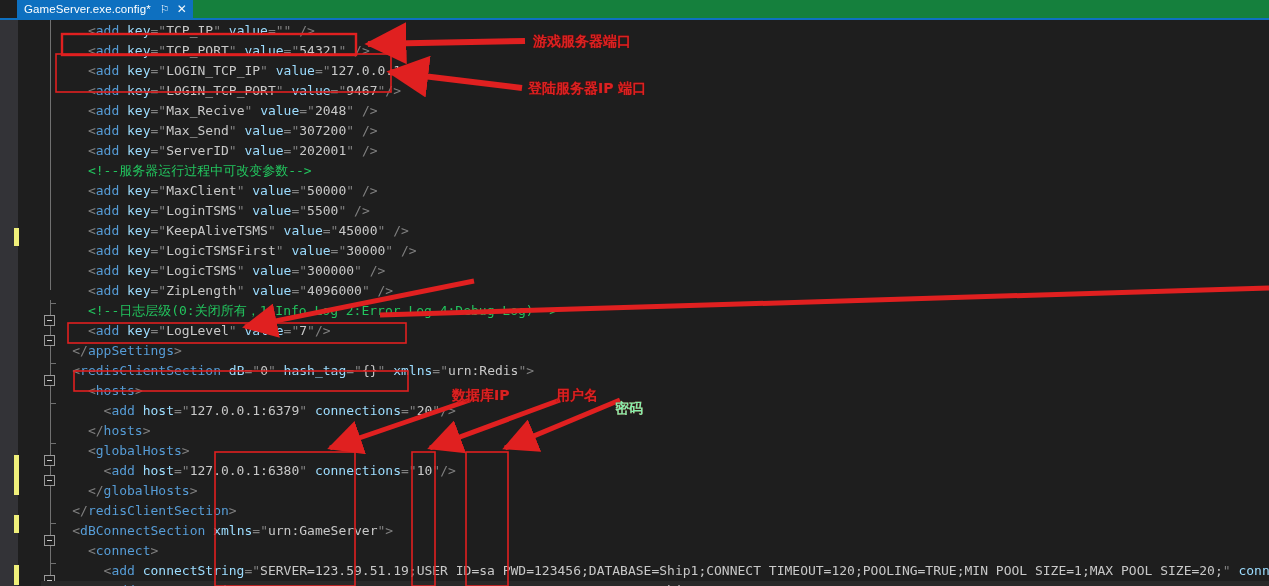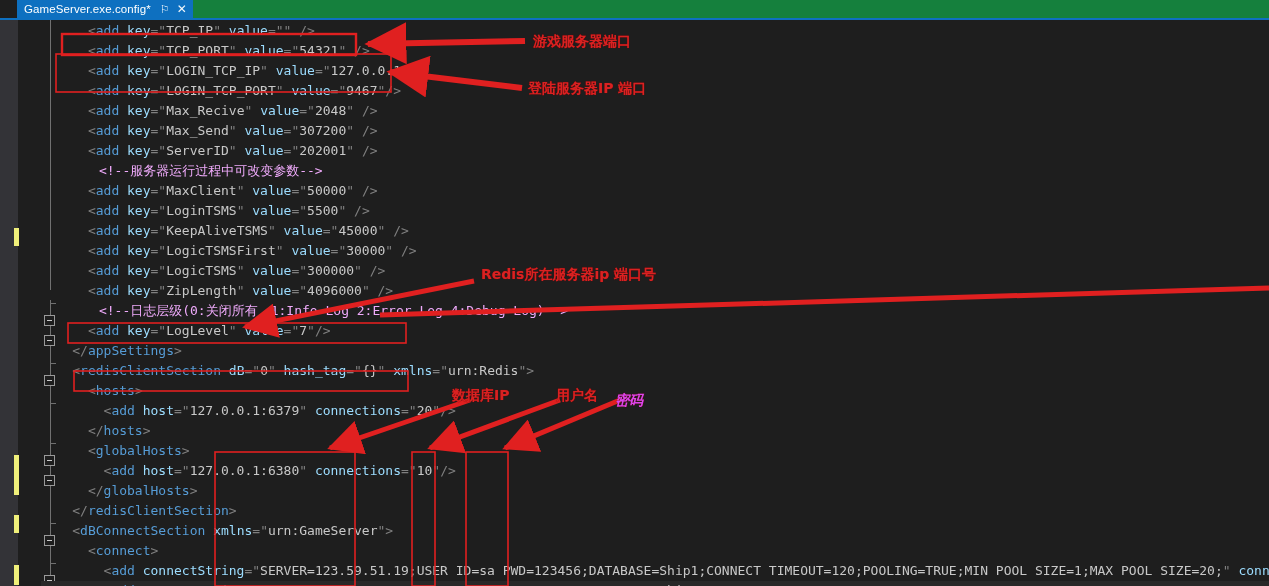--- a/index.html
+++ b/index.html
@@ -74,21 +74,21 @@
   .code{
     position:absolute;left:41px;top:0;width:1228px;height:566px;
     font-size:13px;line-height:20px;white-space:pre;color:#dcdcdc;
   }
   .line{position:absolute;left:0;height:20px;white-space:pre;}
   .line.sel{background:#282828;width:1228px;}
   .t  {color:#569cd6;}      
   .a  {color:#9cdcfe;}      
   .v  {color:#c8c8c8;}      
   .d  {color:#808080;}      
-  .c  {color:#f0abfc;margin-left:11px;}      
+  .c  {color:#22c55e;}      
   .p  {color:#dcdcdc;}      
 
   
   .overlay{position:absolute;left:0;top:0;width:1269px;height:586px;pointer-events:none;}
   .note{
     position:absolute;color:#d92222;
     font-family:"DejaVu Sans","Liberation Sans",sans-serif;
     font-size:14px;font-weight:700;white-space:nowrap;
     text-shadow:0 0 1px #8a0000;
   }
@@ -156,17 +156,16 @@
   <line x1="474" y1="281" x2="245" y2="327" stroke="#e02020" stroke-width="5" marker-end="url(#ah)"></line>
   <line x1="1269" y1="288" x2="380" y2="315" stroke="#e02020" stroke-width="5"></line>
   <line x1="470" y1="400" x2="330" y2="448" stroke="#e02020" stroke-width="5" marker-end="url(#ah)"></line>
   <line x1="560" y1="400" x2="430" y2="448" stroke="#e02020" stroke-width="5" marker-end="url(#ah)"></line>
   <line x1="620" y1="400" x2="505" y2="448" stroke="#e02020" stroke-width="5" marker-end="url(#ah)"></line>
 </svg>
 
 <div class="overlay" id="note-layer">
     <div class="note" style="left: 533px; top: 33px; color: rgb(217, 34, 34);">游戏服务器端口</div>
     <div class="note" style="left: 528px; top: 80px; color: rgb(217, 34, 34);">登陆服务器IP 端口</div>
-    <div class="note" style="left: 481px; top: 266px; color: rgb(217, 34, 34);">Redis所在服务器ip 端口号</div>
     <div class="note" style="left: 452px; top: 387px; color: rgb(217, 34, 34);">数据库IP</div>
     <div class="note" style="left: 556px; top: 387px; color: rgb(217, 34, 34);">用户名</div>
-    <div class="note" style="left: 615px; top: 392px; color: #d946ef; font-style: italic;">密码</div>
+    <div class="note" style="left: 615px; top: 400px; color: #86efac;">密码</div>
   </div>
 
 </body></html>

